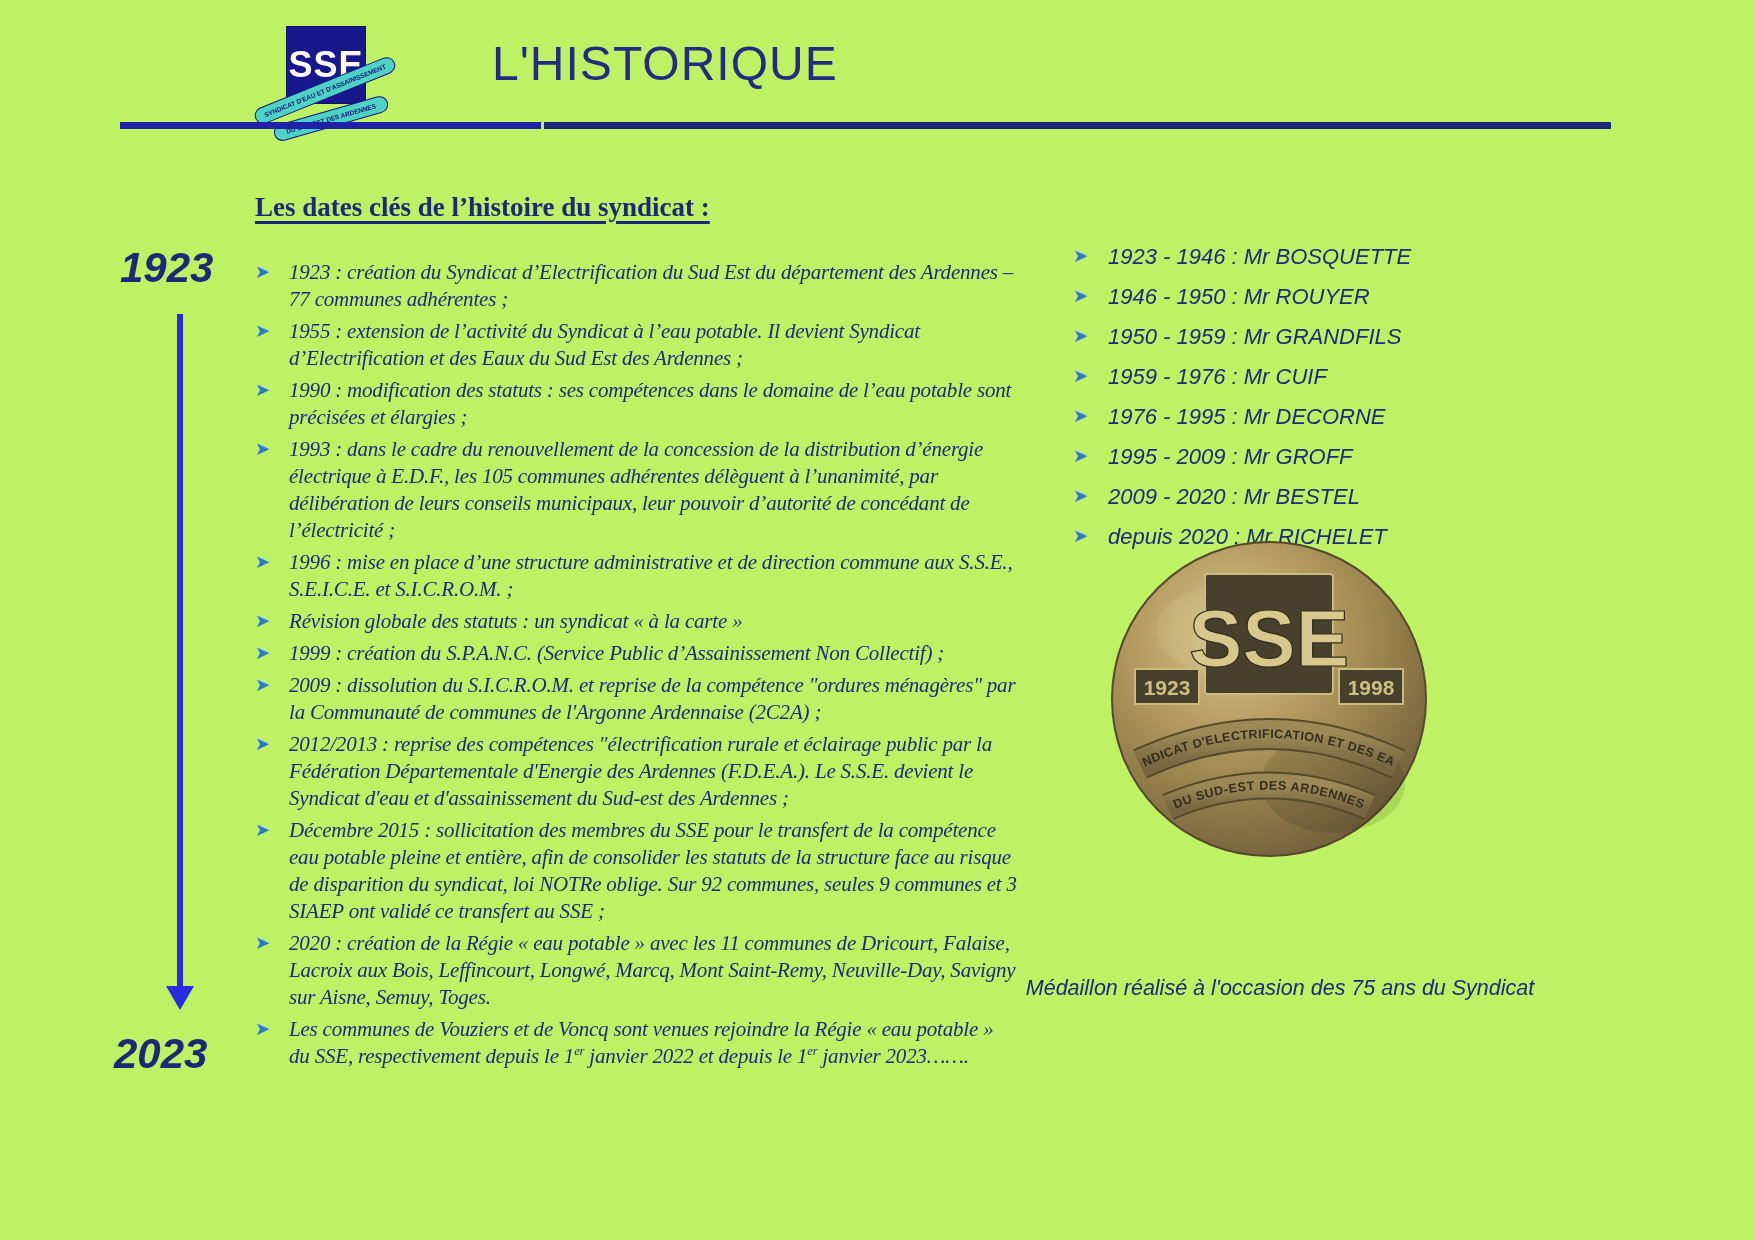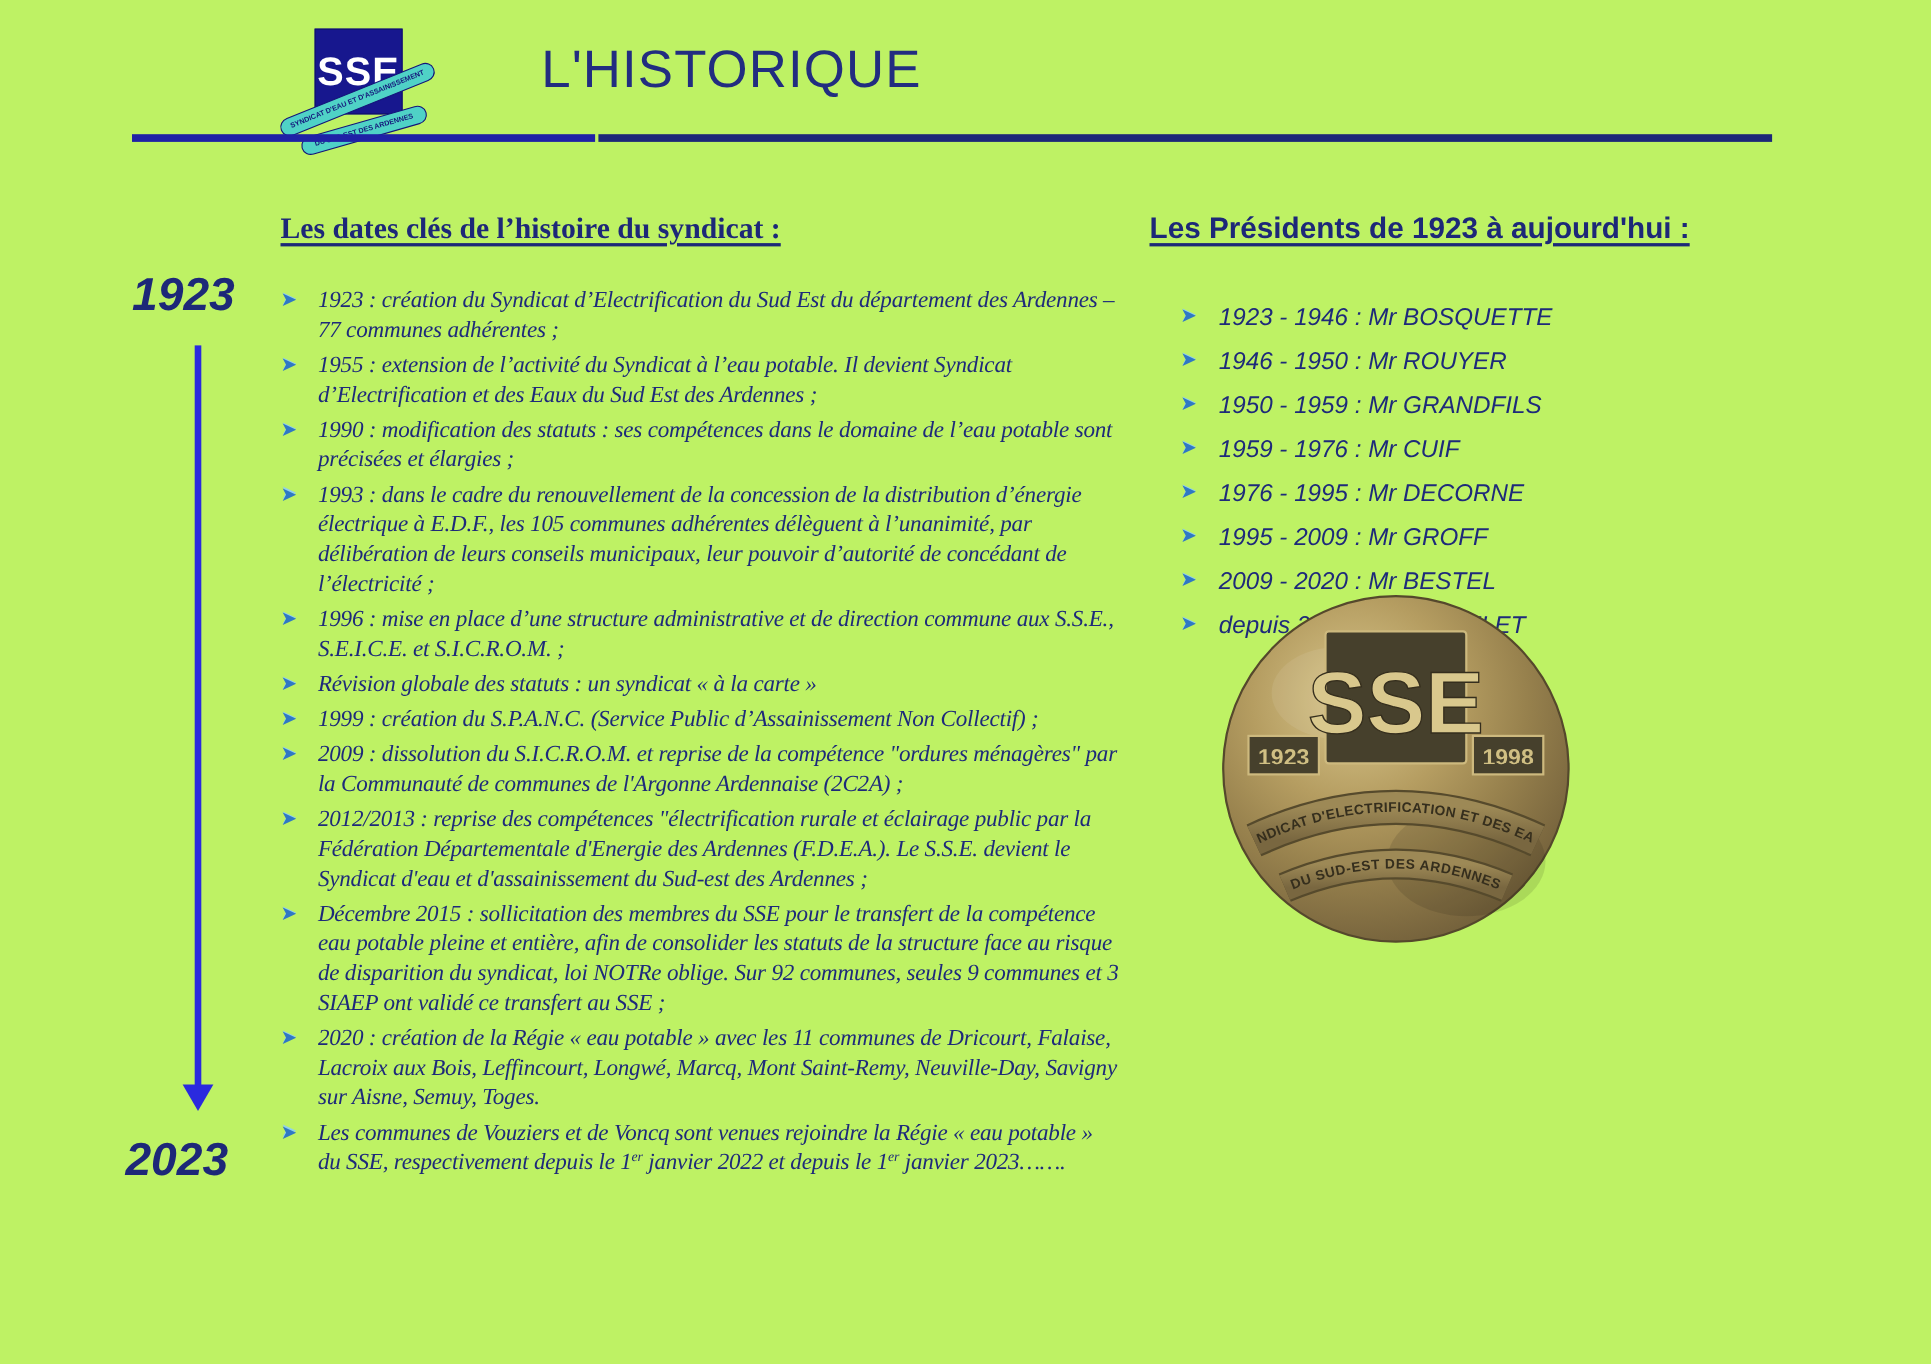--- a/index.html
+++ b/index.html
@@ -148,21 +148,20 @@
           <span class="txt">2020 : création de la Régie « eau potable » avec les 11 communes de Dricourt, Falaise, Lacroix aux Bois, Leffincourt, Longwé, Marcq, Mont Saint-Remy, Neuville-Day, Savigny sur Aisne, Semuy, Toges.</span>
         </li>
       <li>
           <span class="blt">➤</span>
           <span class="txt"><span>Les communes de Vouziers et de Voncq sont venues rejoindre la Régie « eau potable » du SSE, respectivement depuis le 1</span><sup>er</sup><span> janvier 2022 et depuis le 1</span><sup>er</sup><span> janvier 2023…….</span></span>
         </li>
     </ul>
   </div>
 
   <div class="presidents">
-    <div class="col-heading">Les Présidents de 1923 à aujourd'hui :</div>
     <ul>
       <li>
           <span class="blt">➤</span>
           <span class="txt">1923 - 1946 : Mr BOSQUETTE</span>
         </li>
       <li>
           <span class="blt">➤</span>
           <span class="txt">1946 - 1950 : Mr ROUYER</span>
         </li>
       <li>
@@ -222,14 +221,15 @@
       <path d="M 60 269 Q 161 226 262 269" fill="none" stroke="#564a2c" stroke-width="28"></path>
       <path d="M 60 269 Q 161 226 262 269" fill="none" stroke="url(#gBand)" stroke-width="24"></path>
       <text font-family="Liberation Sans, sans-serif" font-size="12.5" font-weight="bold" fill="#352e1d" letter-spacing="0.4">
         <textPath href="#arcTopText" startOffset="50%" text-anchor="middle">SYNDICAT D'ELECTRIFICATION ET DES EAUX</textPath>
       </text>
       <text font-family="Liberation Sans, sans-serif" font-size="12.5" font-weight="bold" fill="#352e1d" letter-spacing="0.6">
         <textPath href="#arcBotText" startOffset="50%" text-anchor="middle">DU SUD-EST DES ARDENNES</textPath>
       </text>
     </svg>
   </div>
+  <div class="medal-caption">Médaillon réalisé à l'occasion des 75 ans du Syndicat</div>
 
 </div>
 
 </body></html>

